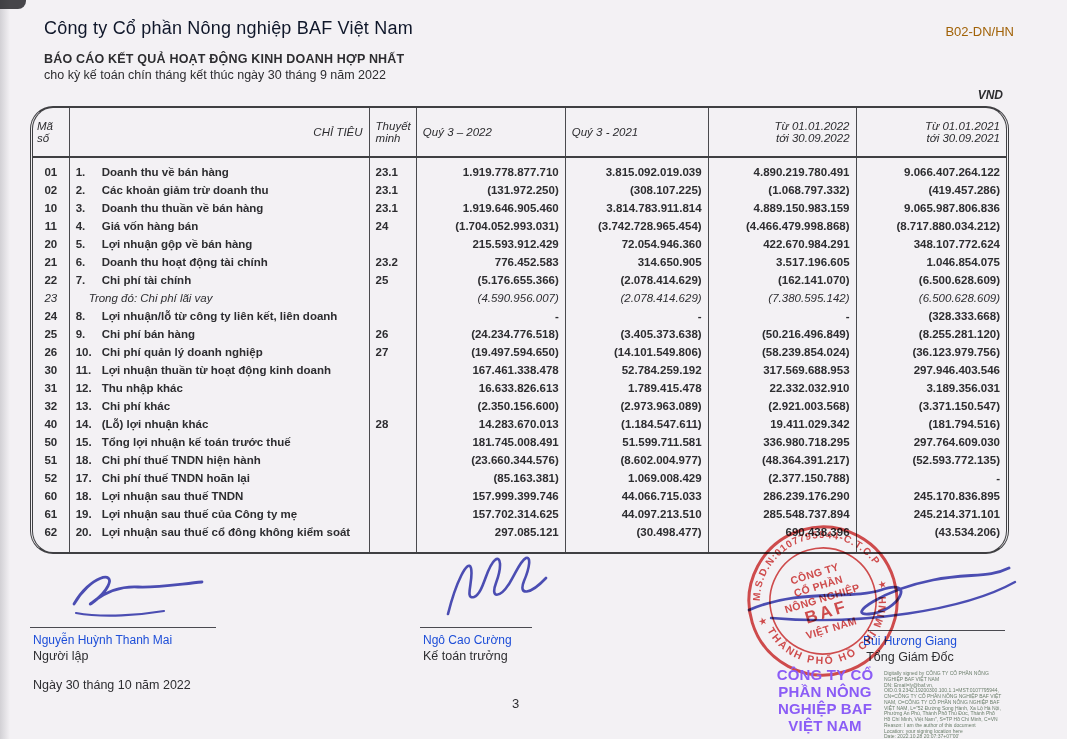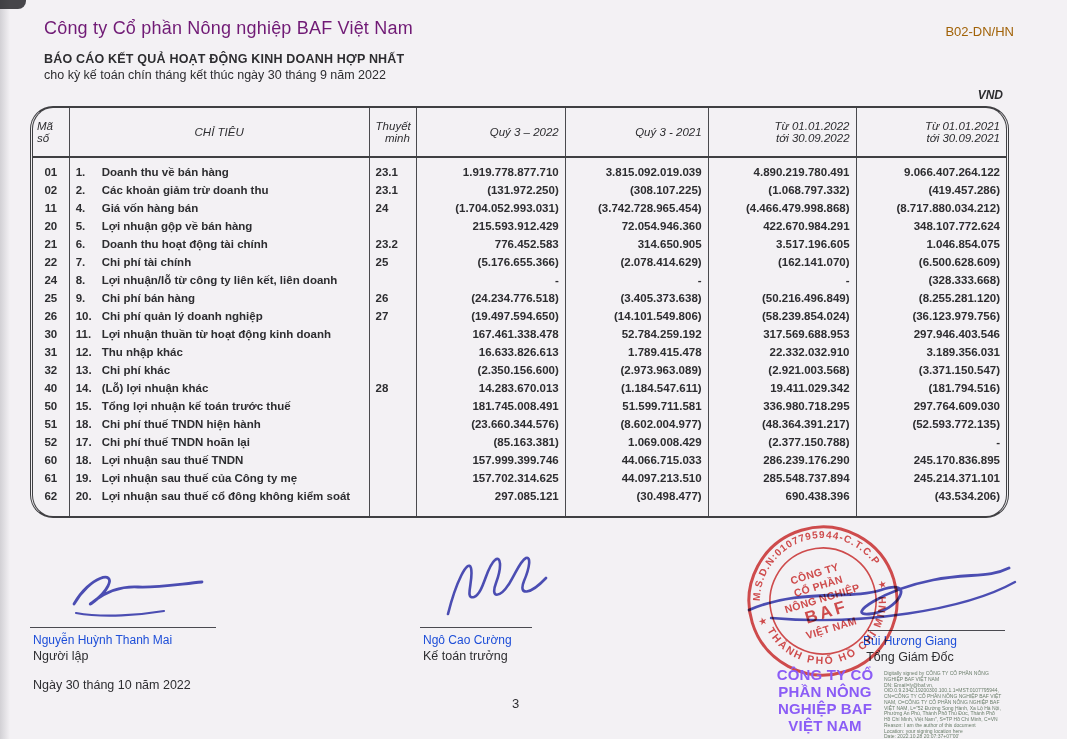--- a/index.html
+++ b/index.html
@@ -7,39 +7,39 @@
     position:relative;width:1067px;height:739px;overflow:hidden;
     background:#f3f1f4;
     font-family:"Liberation Sans","DejaVu Sans",sans-serif;
     color:#2d2d30;
   }
   .page::before{content:"";position:absolute;left:0;top:0;bottom:0;width:10px;
     background:linear-gradient(90deg,rgba(60,60,70,.18),rgba(60,60,70,0));pointer-events:none;}
   .corner-smudge{position:absolute;left:0;top:0;width:26px;height:9px;background:#1c1c1f;
     border-radius:0 0 8px 0;opacity:.8;}
   
-  .company{position:absolute;left:44px;top:18px;font-size:18px;letter-spacing:.2px;color:#701a75;}
+  .company{position:absolute;left:44px;top:18px;font-size:18px;letter-spacing:.2px;color:#0f172a;}
   .form-code{position:absolute;right:53px;top:24px;font-size:13px;color:#a16207;}
   .rpt-title{position:absolute;left:44px;top:52px;font-size:12.5px;font-weight:bold;letter-spacing:.2px;}
   .rpt-period{position:absolute;left:44px;top:68px;font-size:12.5px;}
   .currency{position:absolute;right:64px;top:88px;font-size:12px;font-style:italic;font-weight:bold;}
   
   .table-wrap{position:absolute;left:30px;top:106px;width:973px;
     border-left:3px double #3f3f42;border-right:3px double #3f3f42;
     border-top:2px solid #3f3f42;border-bottom:2px solid #3f3f42;border-radius:23px;}
   table.report{border-collapse:collapse;width:100%;table-layout:fixed;}
   col.c1{width:36px;} col.c2{width:298px;} col.c3{width:47px;}
   col.c4{width:148px;} col.c5{width:142px;} col.c6{width:147px;} col.c7{width:149px;}
   .report th{border-bottom:2px solid #3f3f42;height:44px;font-size:11.5px;font-style:italic;
     font-weight:normal;color:#2d2d30;vertical-align:middle;padding:2px 6px;}
   .report th,.report td{border-left:1px solid #4a4a4e;}
   .report th:first-child,.report td:first-child{border-left:none;}
   th.h-code{text-align:left;padding-left:4px;}
-  th.h-item{text-align:center;}
-  th.h-note,th.h-q{text-align:right;}
+  th.h-item{text-align:right;}
+  th.h-note,th.h-q{text-align:left;}
   th.h-ytd{text-align:right;}
   .report td{height:18px;font-size:11.5px;padding:0 6px;vertical-align:middle;}
   tbody tr:first-child td{padding-top:5px;}
   td.c-code{text-align:center;font-weight:bold;}
   td.c-note{text-align:left;font-weight:bold;}
   td.c-num{text-align:right;font-weight:bold;white-space:nowrap;}
   td.c-label{white-space:nowrap;overflow:hidden;}
   td.c-label .no{display:inline-block;width:26px;font-weight:bold;}
   td.c-label .lb{font-weight:bold;}
   tr.it td,tr.it td.c-num,tr.it .lb,tr.it td.c-code{font-weight:normal;font-style:italic;}
@@ -131,20 +131,29 @@
           <tr>
             <td class="c-code">02</td>
             <td class="c-label"><span class="no">2.</span><span class="lb">Các khoản giảm trừ doanh thu</span></td>
             <td class="c-note">23.1</td>
             <td class="c-num">(131.972.250)</td>
             <td class="c-num">(308.107.225)</td>
             <td class="c-num">(1.068.797.332)</td>
             <td class="c-num">(419.457.286)</td>
           </tr>
           <tr>
+            <td class="c-code">10</td>
+            <td class="c-label"><span class="no">3.</span><span class="lb">Doanh thu thuần về bán hàng</span></td>
+            <td class="c-note">23.1</td>
+            <td class="c-num">1.919.646.905.460</td>
+            <td class="c-num">3.814.783.911.814</td>
+            <td class="c-num">4.889.150.983.159</td>
+            <td class="c-num">9.065.987.806.836</td>
+          </tr>
+          <tr>
             <td class="c-code">11</td>
             <td class="c-label"><span class="no">4.</span><span class="lb">Giá vốn hàng bán</span></td>
             <td class="c-note">24</td>
             <td class="c-num">(1.704.052.993.031)</td>
             <td class="c-num">(3.742.728.965.454)</td>
             <td class="c-num">(4.466.479.998.868)</td>
             <td class="c-num">(8.717.880.034.212)</td>
           </tr>
           <tr>
             <td class="c-code">20</td>
@@ -164,20 +173,29 @@
             <td class="c-num">3.517.196.605</td>
             <td class="c-num">1.046.854.075</td>
           </tr>
           <tr>
             <td class="c-code">22</td>
             <td class="c-label"><span class="no">7.</span><span class="lb">Chi phí tài chính</span></td>
             <td class="c-note">25</td>
             <td class="c-num">(5.176.655.366)</td>
             <td class="c-num">(2.078.414.629)</td>
             <td class="c-num">(162.141.070)</td>
+            <td class="c-num">(6.500.628.609)</td>
+          </tr>
+          <tr class="it">
+            <td class="c-code">23</td>
+            <td class="c-label"><span class="no"></span><span class="lb">Trong đó: Chi phí lãi vay</span></td>
+            <td class="c-note"></td>
+            <td class="c-num">(4.590.956.007)</td>
+            <td class="c-num">(2.078.414.629)</td>
+            <td class="c-num">(7.380.595.142)</td>
             <td class="c-num">(6.500.628.609)</td>
           </tr>
           <tr>
             <td class="c-code">24</td>
             <td class="c-label"><span class="no">8.</span><span class="lb">Lợi nhuận/lỗ từ công ty liên kết, liên doanh</span></td>
             <td class="c-note"></td>
             <td class="c-num">-</td>
             <td class="c-num">-</td>
             <td class="c-num">-</td>
             <td class="c-num">(328.333.668)</td>

